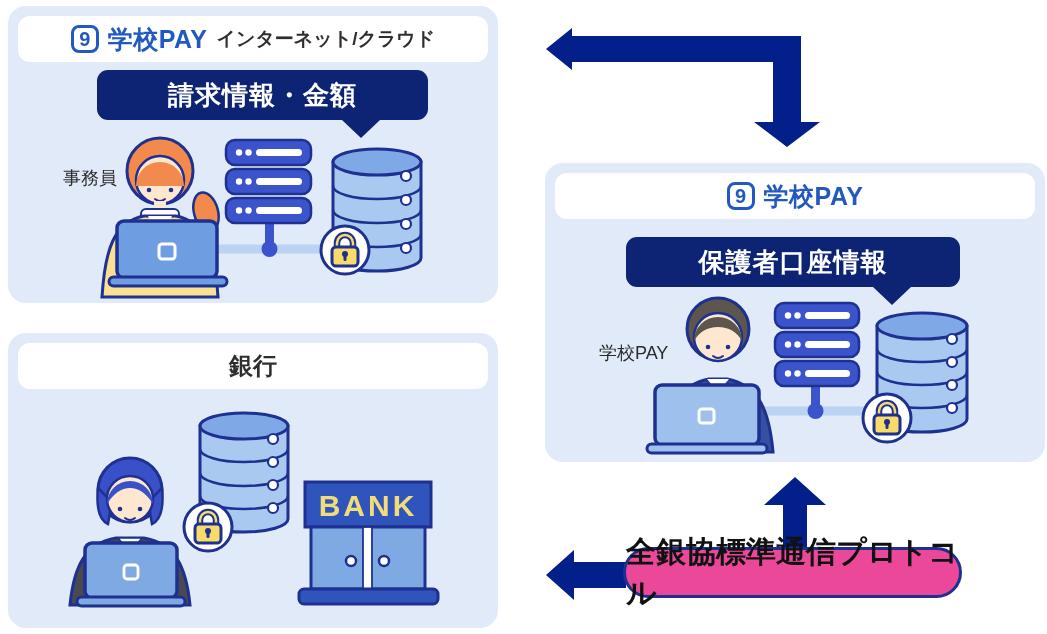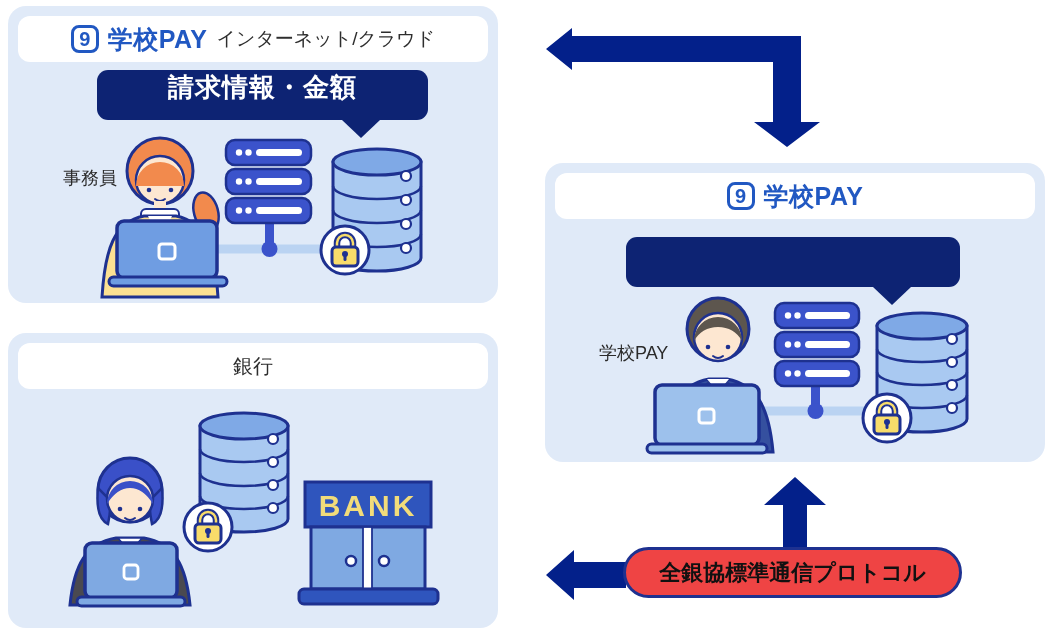--- a/index.html
+++ b/index.html
@@ -19,36 +19,36 @@
   .panel{position:absolute;background:var(--panel-bg);border-radius:18px;z-index:1}
   .panel-cloud{left:8px;top:6px;width:490px;height:297px}
   .panel-bank{left:8px;top:333px;width:490px;height:295px}
   .panel-dc{left:545px;top:163px;width:500px;height:299px}
   .hdr{position:absolute;left:10px;right:10px;top:10px;height:46px;background:var(--header-bg);
        border-radius:12px;display:flex;align-items:center;justify-content:center;gap:9px;z-index:2}
   .logo-mark{width:28px;height:28px;border:3px solid var(--brand-blue);border-radius:8px;
        color:var(--brand-blue);font-weight:800;font-size:20px;line-height:22px;
        display:flex;align-items:center;justify-content:center;flex:0 0 auto}
   .brand{font-size:25px;font-weight:800;color:var(--brand-blue);letter-spacing:.5px}
-  .htitle{font-size:19px;font-weight:400;color:var(--title-text)}
-  .panel-bank .htitle{font-size:20px;font-weight:400}
+  .htitle{font-size:19px;font-weight:700;color:var(--title-text)}
+  .panel-bank .htitle{font-size:24px;font-weight:700}
   .bubble{position:absolute;background:var(--bubble-navy);border-radius:11px;color:#fff;
-       display:flex;justify-content:center;font-weight:700;font-size:26px;
+       display:flex;align-items:center;justify-content:center;font-weight:700;font-size:26px;
        letter-spacing:1px;z-index:2}
   .panel-cloud .bubble{left:89px;top:64px;width:331px;height:50px}
   .panel-dc .bubble{left:81px;top:74px;width:334px;height:50px}
   .tail{position:absolute;top:100%;left:74%;width:0;height:0;border-left:19px solid transparent;
        border-right:19px solid transparent;border-top:18px solid var(--bubble-navy)}
   .plabel{position:absolute;font-size:18px;color:var(--label-text);z-index:2}
   .panel-cloud .plabel{left:55px;top:160px}
   .panel-dc .plabel{left:54px;top:178px}
   .illus{position:absolute;left:0;top:0;width:100%;height:100%;z-index:1}
-  .pill{position:absolute;left:623px;top:547px;width:339px;height:51px;background:#ef4444;
+  .pill{position:absolute;left:623px;top:547px;width:339px;height:51px;background:#ec4899;
        border:3px solid var(--outline-navy);border-radius:27px;display:flex;align-items:center;
-       justify-content:center;font-size:22px;font-weight:700;color:var(--pill-text);z-index:3}
+       justify-content:center;font-size:30px;font-weight:700;color:var(--pill-text);z-index:3}
 </style>
 </head>
 <body>
 
 <div class="stage">
 
   <svg class="arrows" viewBox="0 0 1047 634">
     <path fill="var(--arrow-navy,#03208a)" d="M546,49 L572,28 L572,36 L801,36 L801,122 L820,122 L787,147 L754,122 L773,122 L773,62 L572,62 L572,70 Z"></path>
     <path fill="var(--arrow-navy,#03208a)" d="M783,548 L783,505 L764,505 L795,477 L826,505 L807,505 L807,548 Z"></path>
     <path fill="var(--arrow-navy,#03208a)" d="M626,562 L574,562 L574,550 L546,575 L574,600 L574,588 L626,588 Z"></path>
@@ -195,20 +195,21 @@
     </svg>
   </section>
 
   <section class="panel panel-dc">
     <div class="hdr">
       <span class="logo-mark">9</span>
       <span class="brand">学校PAY</span>
     </div>
 
     <div class="bubble">
+      <span>保護者口座情報</span>
       <i class="tail"></i>
     </div>
 
     <span class="plabel">学校PAY</span>
 
     <svg class="illus" viewBox="0 0 500 299">
       <line x1="120" y1="248" x2="350" y2="248" stroke="var(--line-light,#bad3f2)" stroke-width="9"></line>
 
       <g>
         <rect x="266" y="220" width="9" height="24" fill="var(--server-blue,#3b53cb)"></rect>

